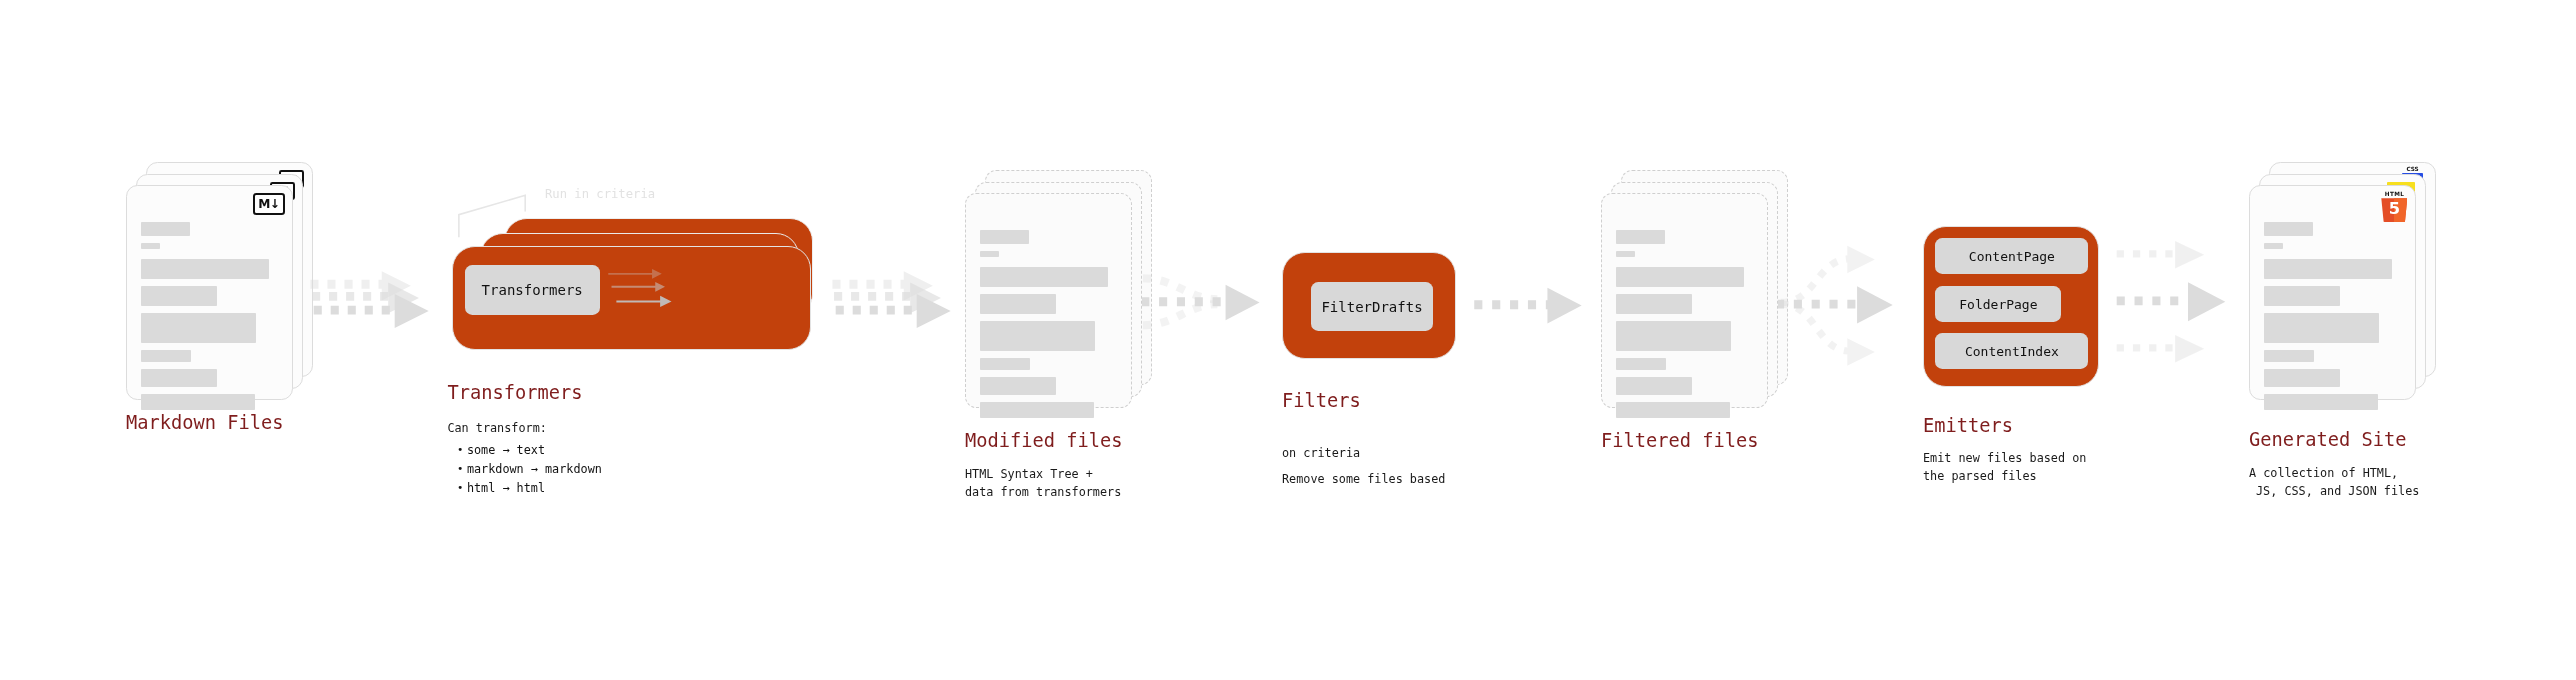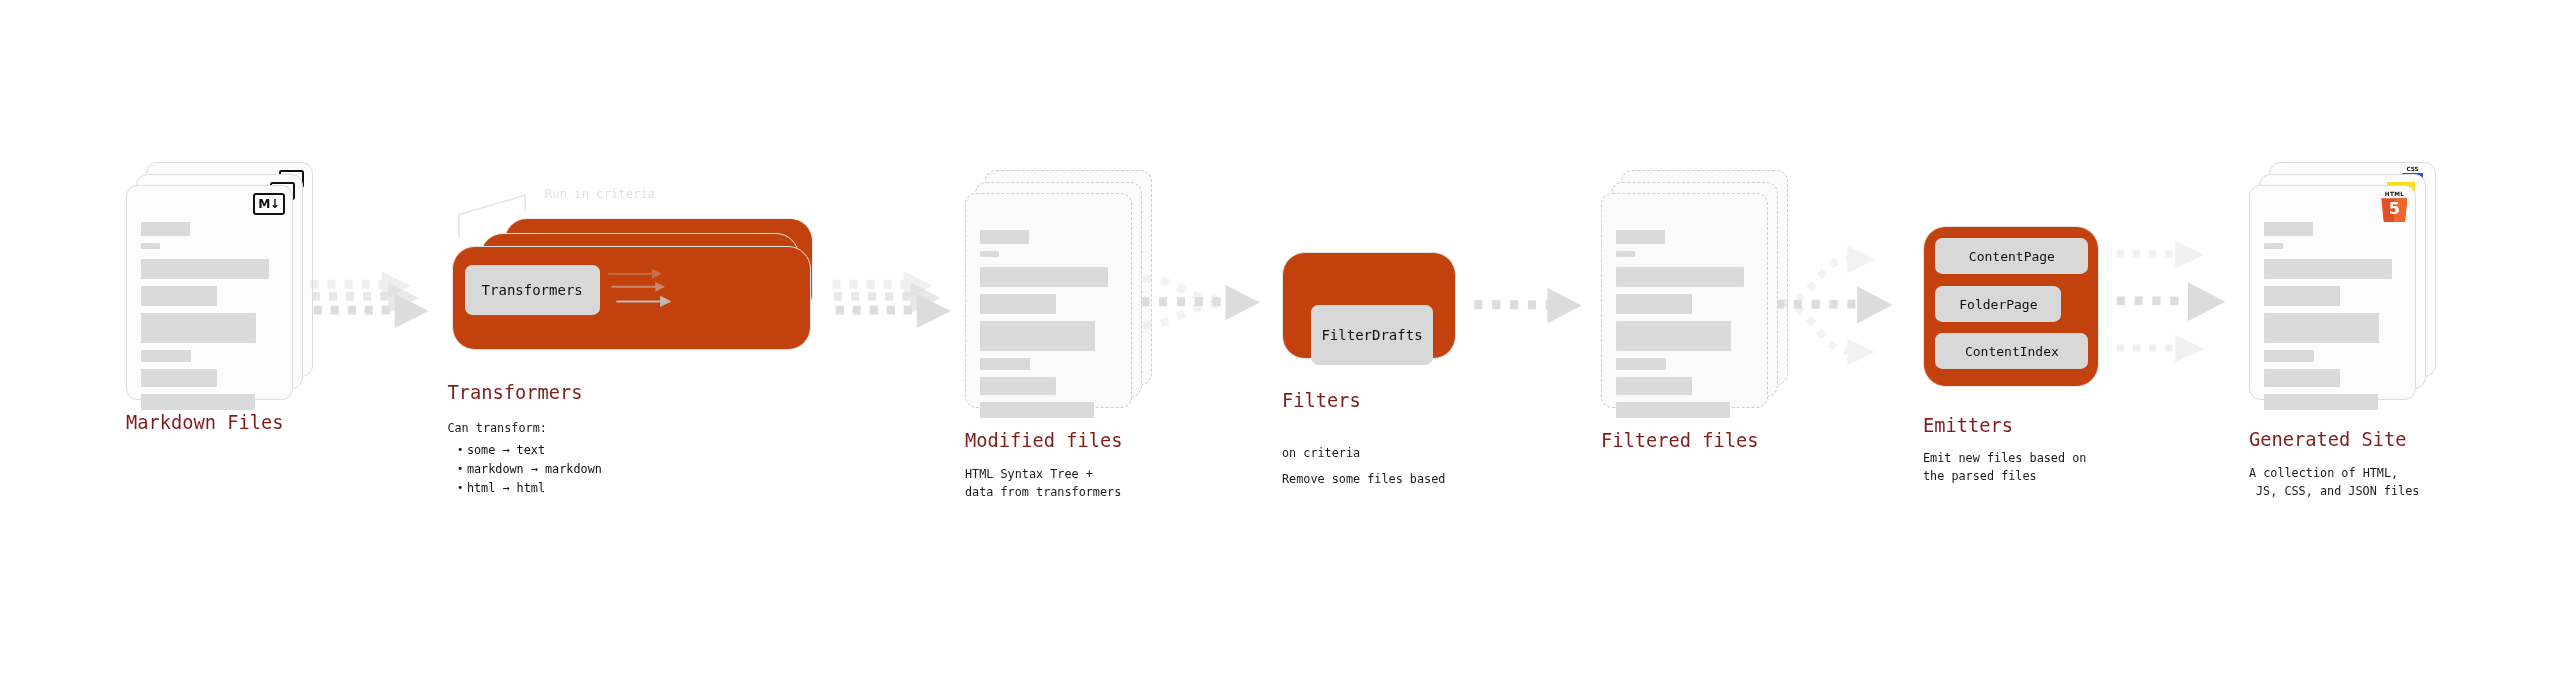--- a/index.html
+++ b/index.html
@@ -258,21 +258,21 @@
       </g>
       <g opacity="1">
         <line x1="4" y1="51" x2="112" y2="51" stroke="#dcdcdc" stroke-width="11" stroke-dasharray="10 12"></line>
         <polygon points="108,30 150,52 108,74" fill="#dcdcdc"></polygon>
       </g>
     </svg>
   </div>
 
   <div class="stage" style="left:1282px;top:252px;">
     <div class="groupbox" style="left:0;top:0;width:174px;height:107px;">
-      <div class="pill" style="position:absolute;left:28px;top:29px;width:122px;height:60px;margin-top:23px;">FilterDrafts</div>
+      <div class="pill" style="position:absolute;left:28px;top:29px;width:122px;height:49px;">FilterDrafts</div>
     </div>
     <div class="title" style="position:absolute;left:0;top:138px;">Filters</div>
     <div class="sub" style="position:absolute;left:0;top:175px;margin-top:44px;">Remove some files based</div>
     <div class="sub" style="position:absolute;left:0;top:193px;">on criteria</div>
   </div>
 
   <div class="arrow-wrap" style="left:1471px;top:286px;">
     <svg width="122" height="57" viewBox="0 0 150 70">
       <line x1="4" y1="23" x2="98" y2="23" stroke="#dcdcdc" stroke-width="11" stroke-dasharray="10 12"></line>
       <polygon points="94,2 136,24 94,46" fill="#dcdcdc"></polygon>

